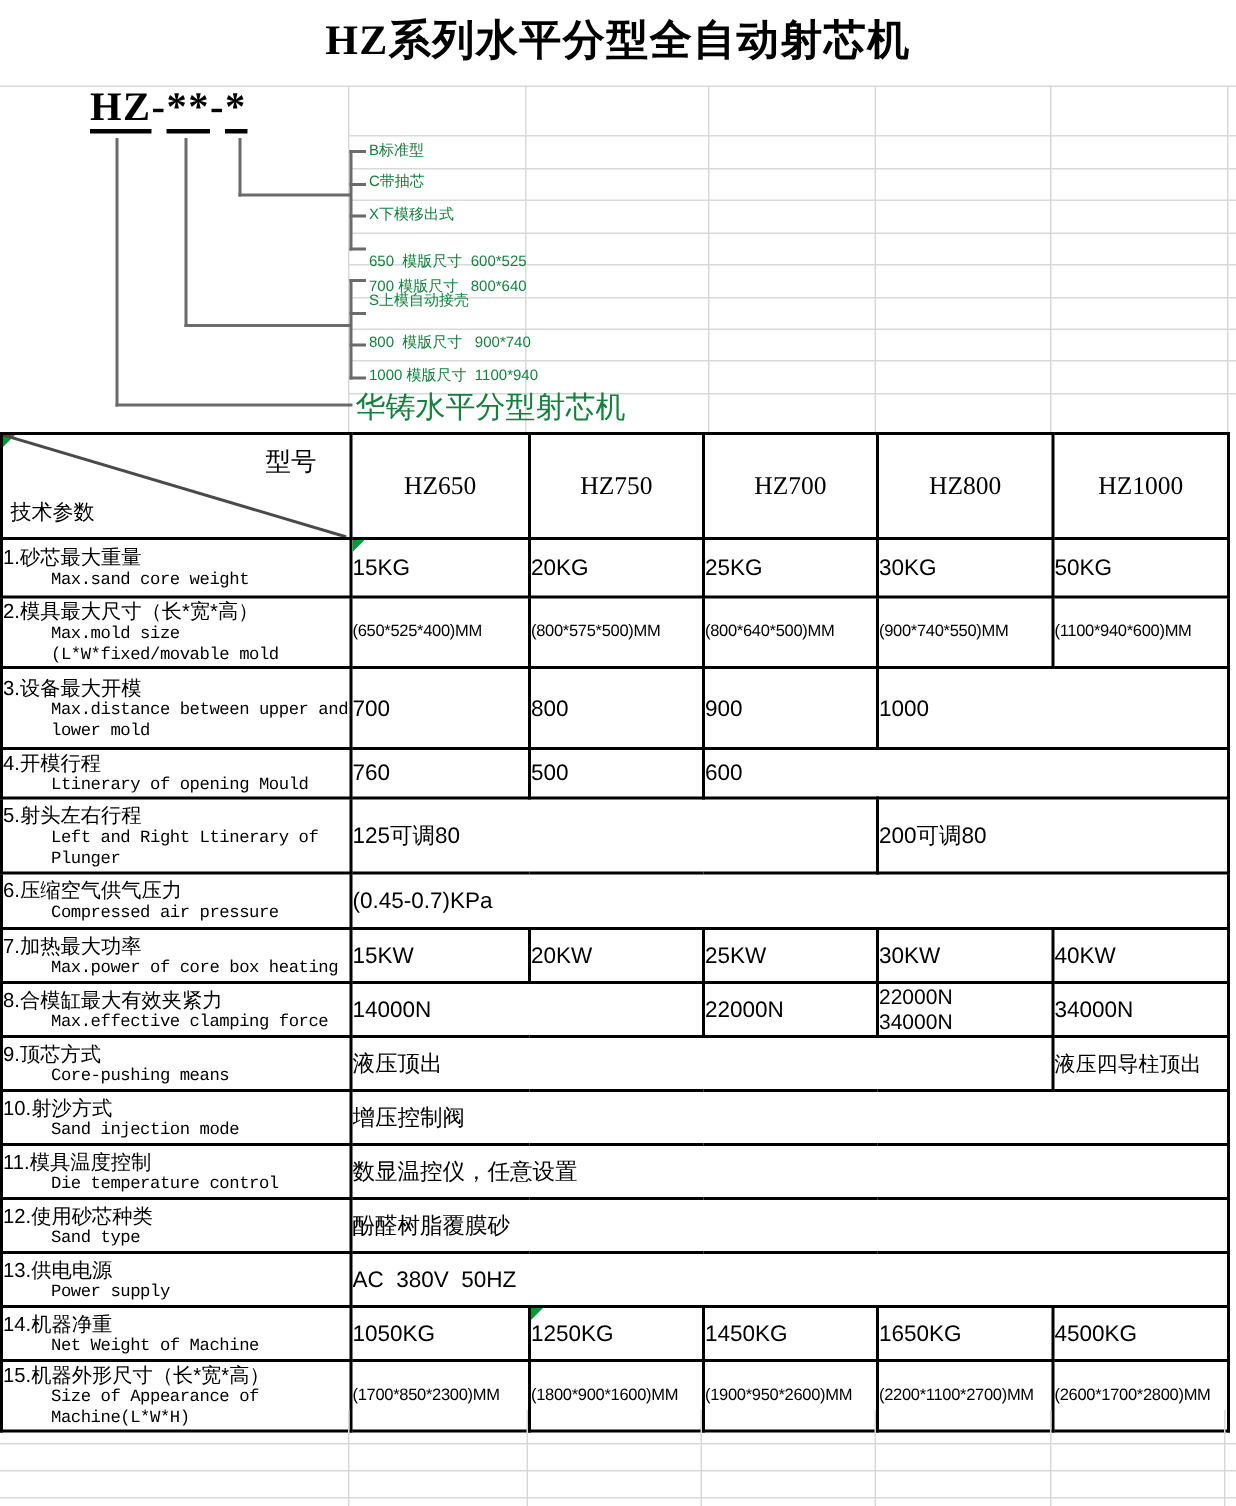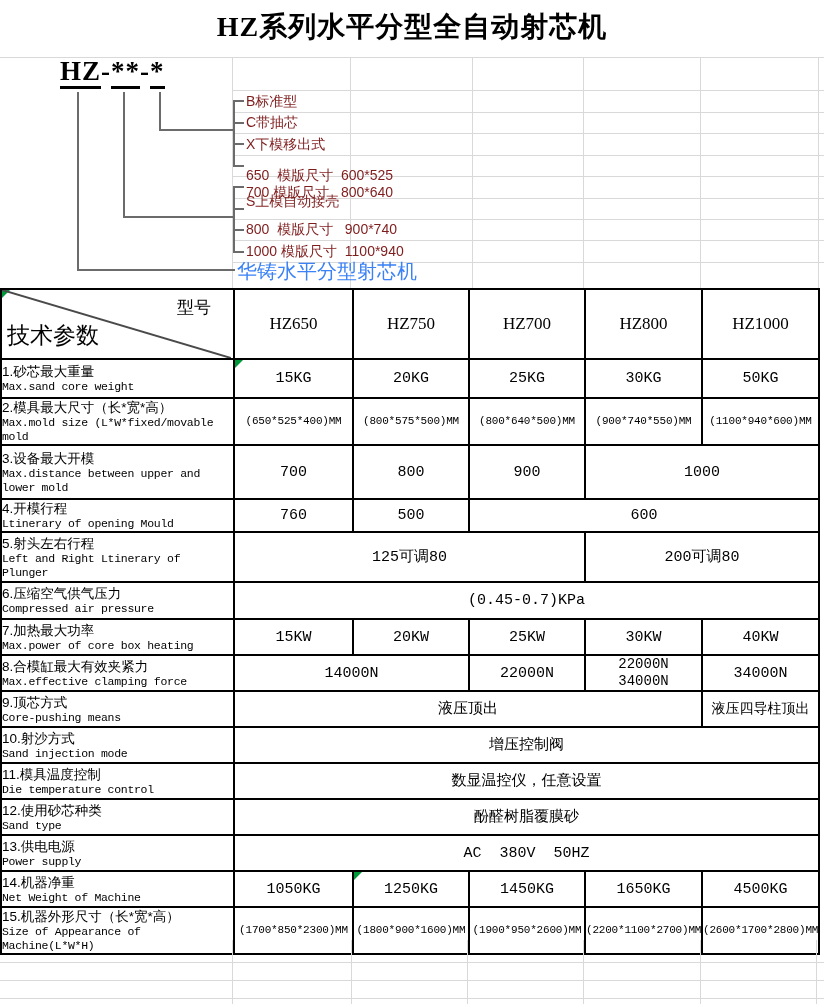--- a/index.html
+++ b/index.html
@@ -14,44 +14,44 @@
          font-size:28px;font-weight:bold;letter-spacing:1px;}
   
   .hz-code{position:absolute;left:60px;top:56px;font-size:27px;font-weight:bold;
            letter-spacing:1px;}
   .hz-code .u{border-bottom:3px solid #000;padding-bottom:0px;}
   
   .ln{position:absolute;background:#6b6b6b;}
   .lnv{width:2px;}
   .lnh{height:2px;}
   
-  .blab{position:absolute;left:246px;height:18px;line-height:18px;font-size:14px;
-        color:#7f1d1d;font-family:"Liberation Sans",sans-serif;white-space:pre;}
-  .series{position:absolute;left:237px;top:258px;font-size:20px;color:#3b82f6;
+  .blab{position:absolute;left:246px;height:18px;line-height:18px;font-size:10px;
+        color:#15803d;font-family:"Liberation Sans",sans-serif;white-space:pre;}
+  .series{position:absolute;left:237px;top:258px;font-size:20px;color:#15803d;
           font-family:"Liberation Serif",serif;white-space:pre;}
   
   table.spec{position:absolute;left:0;top:288px;width:818px;border-collapse:collapse;
              table-layout:fixed;}
   table.spec td{border:2px solid #000;padding:0;overflow:hidden;}
   td.lbl{padding:1px 1px 1px 3px;vertical-align:middle;}
   td.lbl .zh{font-size:13.5px;line-height:17px;font-family:"Liberation Sans",sans-serif;}
   td.lbl .en{font-size:11.5px;line-height:14px;letter-spacing:-0.3px;
-             font-family:"Liberation Mono",monospace;}
-  td.val{text-align:center;vertical-align:middle;font-size:15px;line-height:17px;
-         white-space:pre-wrap;font-family:Liberation Mono, monospace;}
+             font-family:"Liberation Mono",monospace;padding-left:32px;}
+  td.val{vertical-align:middle;font-size:15px;line-height:17px;
+         white-space:pre-wrap;font-family:Liberation Sans, sans-serif;}
   td.val.sm{font-size:11px;letter-spacing:-0.2px;margin-top:24px;}
   td.mhead{text-align:center;vertical-align:middle;font-size:17px;}
   tr.r0{height:70px;} tr.r1{height:39px;} tr.r2{height:38px;} tr.r3{height:54px;}
   tr.r4{height:27px;} tr.r5{height:50px;} tr.r6{height:37px;}
   tr.rS{height:36px;}
   
   td.corner{position:relative;}
   td.corner svg{position:absolute;left:0;top:0;}
   .c-tr{position:absolute;right:22px;top:6px;font-size:17px;}
-  .c-bl{position:absolute;left:5px;bottom:7px;font-size:23px;}
+  .c-bl{position:absolute;left:5px;bottom:7px;font-size:14px;}
   
   .tri{position:absolute;top:0;left:0;width:8px;height:8px;background:#00993a;
        -webkit-clip-path:polygon(0 0,100% 0,0 100%);clip-path:polygon(0 0,100% 0,0 100%);}
   td.has-tri{position:relative;}
 </style>
 </head>
 <body>
 
 <div class="canvas">
 

